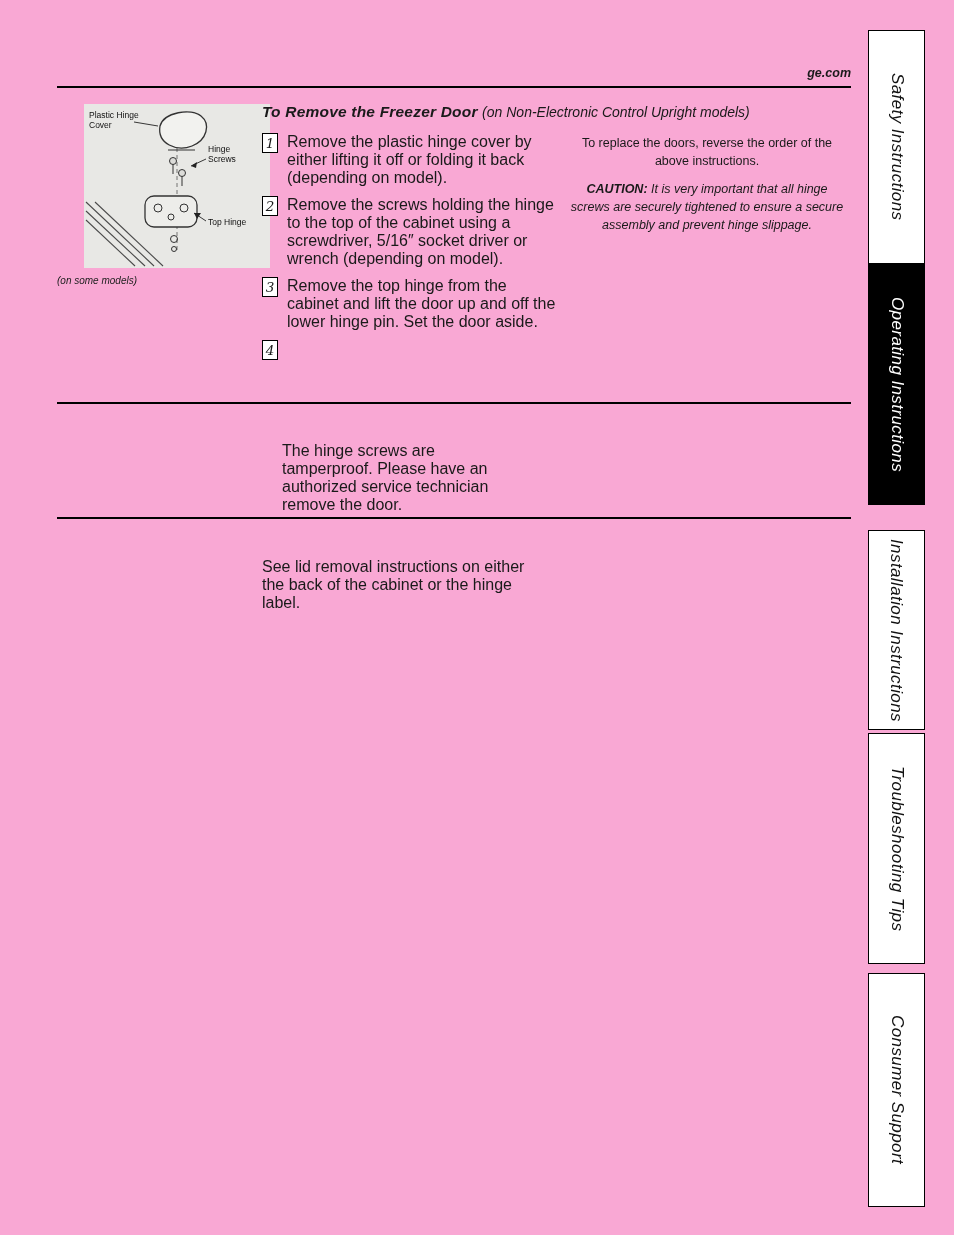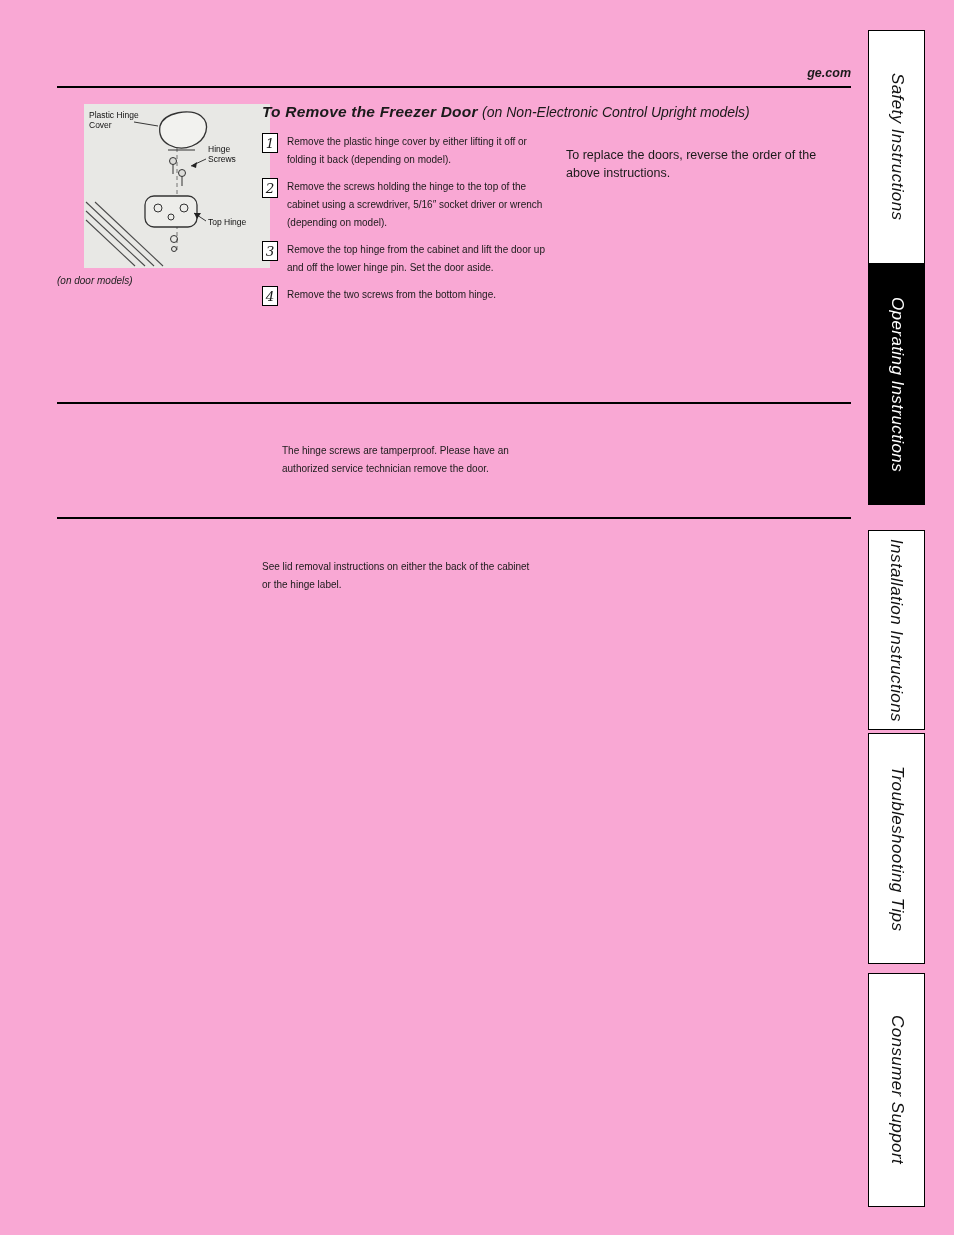--- a/index.html
+++ b/index.html
@@ -28,24 +28,24 @@
   .sec-head-3 { top:527px; }
   .sec-title { font-style:italic; font-weight:bold; font-size:15.5px; letter-spacing:0.2px;margin-top:23px; }
   .sec-sub { font-style:italic; font-weight:normal; font-size:14px; }
 
   
   .steps { position:absolute; left:262px; top:133px; width:294px; }
   .step { display:flex; gap:9px; margin-bottom:9px; }
   .step-num { flex:none; width:16px; height:20px; border:1.2px solid #000; background:#fff;
               display:flex; align-items:center; justify-content:center;
               font-family:"DejaVu Serif", serif; font-style:italic; font-size:13.5px; }
-  .body-text { font-size:10px; line-height:18px; color:#1a1a1a; }
+  .body-text { font-size:16px; line-height:18px; color:#1a1a1a; }
 
   
-  .right-col { position:absolute; left:566px; top:146px; width:282px; }
+  .right-col { position:absolute; left:566px; top:134px; width:282px;text-align:center; }
   .right-col p { font-size:12.5px; line-height:18px; margin-bottom:10px; }
   .caution { font-style:italic; }
   .caution .b { font-weight:bold; }
 
   
   .sec2-body { position:absolute; left:262px; top:442px; width:238px;margin-left:20px; }
   .sec3-body { position:absolute; left:262px; top:558px; width:268px; }
 
   
   .page-num { position:absolute; left:800px; top:1176px; width:90px; text-align:right;
@@ -112,21 +112,21 @@
       <path d="M107,62 l6,-4 l-1,6 z" fill="#222"></path>
       <path d="M110,109 l7,0 l-4,6 z" fill="#222"></path>
 
       <text x="5" y="14" class="figtext">Plastic Hinge</text>
       <text x="5" y="24" class="figtext">Cover</text>
       <text x="124" y="48" class="figtext">Hinge</text>
       <text x="124" y="58" class="figtext">Screws</text>
       <text x="124" y="121" class="figtext">Top Hinge</text>
     </svg>
   </div>
-  <div class="figcaption">(on door models)</div>
+  <div class="figcaption">(on some models)</div>
 
   <div class="sec-head sec-head-1">
     <span class="sec-title">To Remove the Freezer Door</span>
     <span class="sec-sub">(on Non-Electronic Control Upright models)</span>
   </div>
 
   <div class="steps">
     <div class="step">
       <div class="step-num">1</div>
       <div class="body-text">Remove the plastic hinge cover by either lifting it off or folding it back (depending on model).</div>
@@ -134,26 +134,26 @@
     <div class="step">
       <div class="step-num">2</div>
       <div class="body-text">Remove the screws holding the hinge to the top of the cabinet using a screwdriver, 5/16″ socket driver or wrench (depending on model).</div>
     </div>
     <div class="step">
       <div class="step-num">3</div>
       <div class="body-text">Remove the top hinge from the cabinet and lift the door up and off the lower hinge pin. Set the door aside.</div>
     </div>
     <div class="step">
       <div class="step-num">4</div>
-      <div class="body-text">Remove the two screws from the bottom hinge.</div>
     </div>
   </div>
 
   <div class="right-col">
     <p>To replace the doors, reverse the order of the above instructions.</p>
+    <p class="caution"><span class="b">CAUTION:</span> <span>It is very important that all hinge screws are securely tightened to ensure a secure assembly and prevent hinge slippage.</span></p>
   </div>
 
   <div class="rule rule-2"></div>
 
   <div class="sec2-body body-text">The hinge screws are tamperproof. Please have an authorized service technician remove the door.</div>
 
   <div class="rule rule-3"></div>
 
   <div class="sec3-body body-text">See lid removal instructions on either the back of the cabinet or the hinge label.</div>
 

